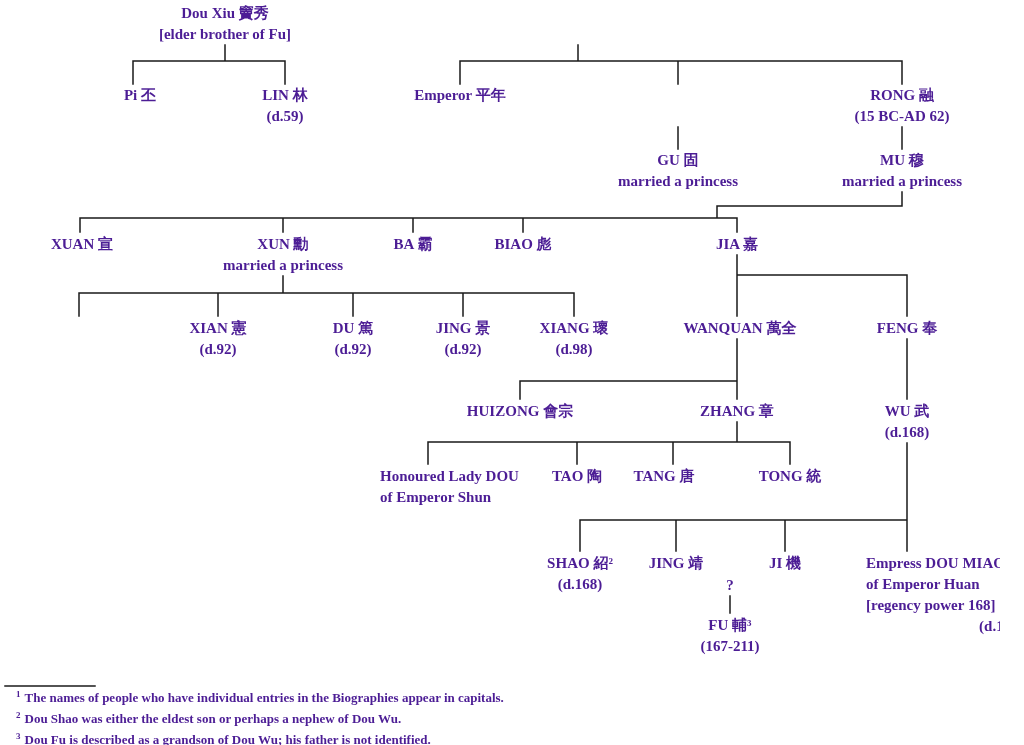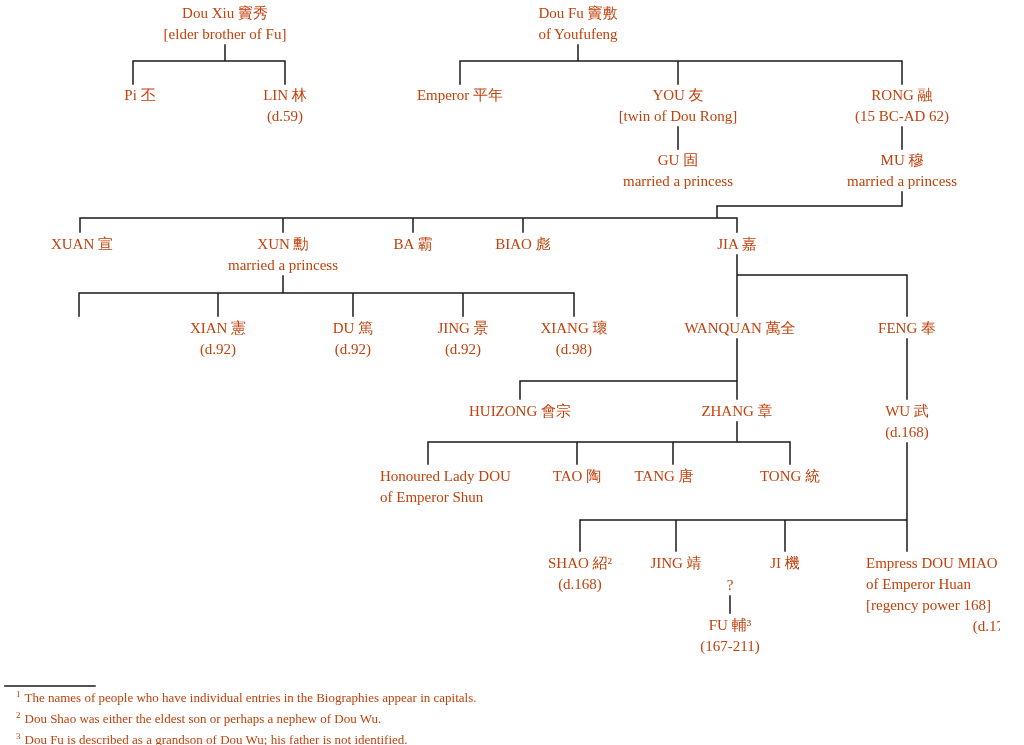--- a/index.html
+++ b/index.html
@@ -2,21 +2,22 @@
 <html><head>
 <meta charset="utf-8">
 <style>
   html,body{margin:0;padding:0;background:#ffffff;}
   .canvas{
     position:relative;
     width:1000px;height:745px;
     background:#ffffff;
     overflow:hidden;
     font-family:"Liberation Serif","DejaVu Serif",serif;
-    color:#c2410c;
+    color:#4c1d95;
+    font-weight:bold;
   }
   .wires{position:absolute;left:0;top:0;width:1024px;height:745px;}
   .node{
     position:absolute;
     transform:translateX(-50%);
     text-align:center;
     white-space:nowrap;
     font-size:15px;
     line-height:21px;
   }
@@ -55,38 +56,30 @@
     <path d="M737 422 V442 M428 442 H790 M428 442 V464 M577 442 V464 M673 442 V464 M790 442 V464"></path>
     <path d="M907 443 V520 M580 520 H907 M580 520 V551 M676 520 V551 M785 520 V551 M907 520 V551"></path>
     <path d="M730 596 V613"></path>
     <path d="M5 686 H95"></path>
   </svg>
 
   <div class="node" style="left:225px;top:3px">
     <div>Dou Xiu 竇秀</div>
     <div>[elder brother of Fu]</div>
   </div>
-  <div class="node" style="left:578px;top:3px">
-    <div>Dou Fu 竇敷</div>
-    <div>of Youfufeng</div>
-  </div>
 
   <div class="node" style="left:140px;top:85px">
     <div>Pi 丕</div>
   </div>
   <div class="node" style="left:285px;top:85px">
     <div>LIN 林</div>
     <div>(d.59)</div>
   </div>
   <div class="node" style="left:460px;top:85px">
     <div>Emperor 平年</div>
-  </div>
-  <div class="node" style="left:678px;top:85px">
-    <div>YOU 友</div>
-    <div>[twin of Dou Rong]</div>
   </div>
   <div class="node" style="left:902px;top:85px">
     <div>RONG 融</div>
     <div>(15 BC-AD 62)</div>
   </div>
 
   <div class="node" style="left:678px;top:150px">
     <div>GU 固</div>
     <div>married a princess</div>
   </div>

